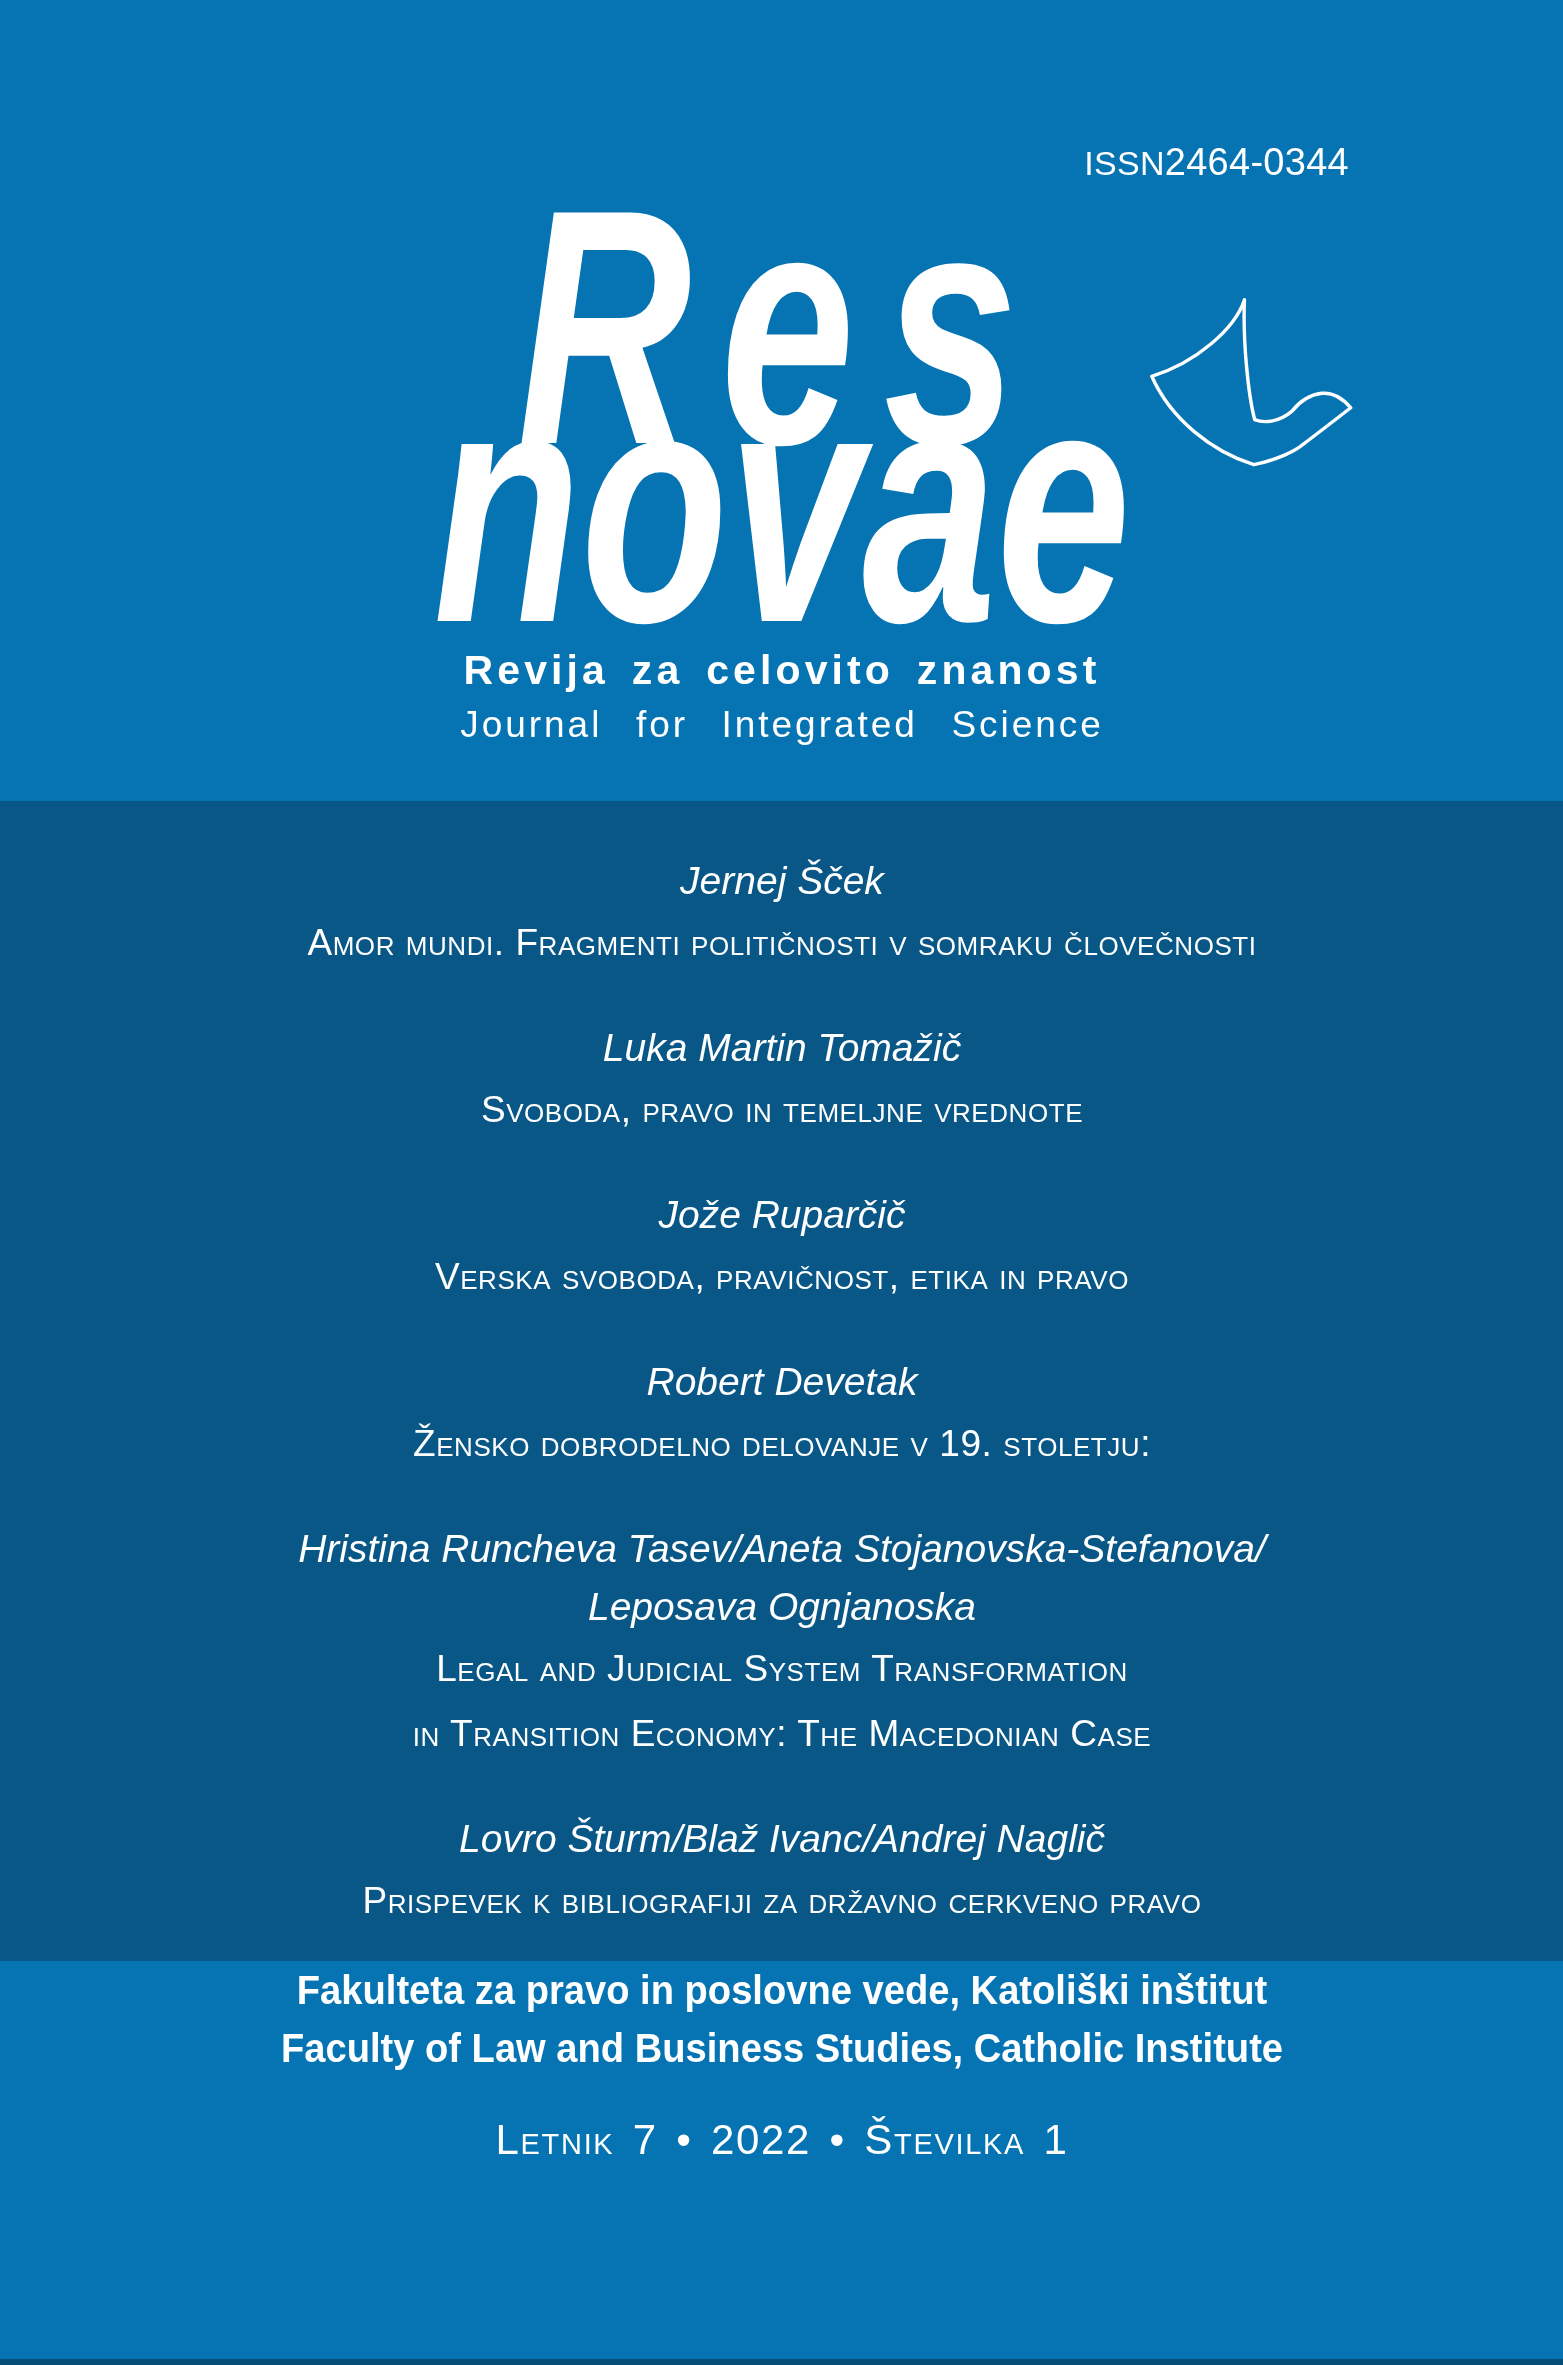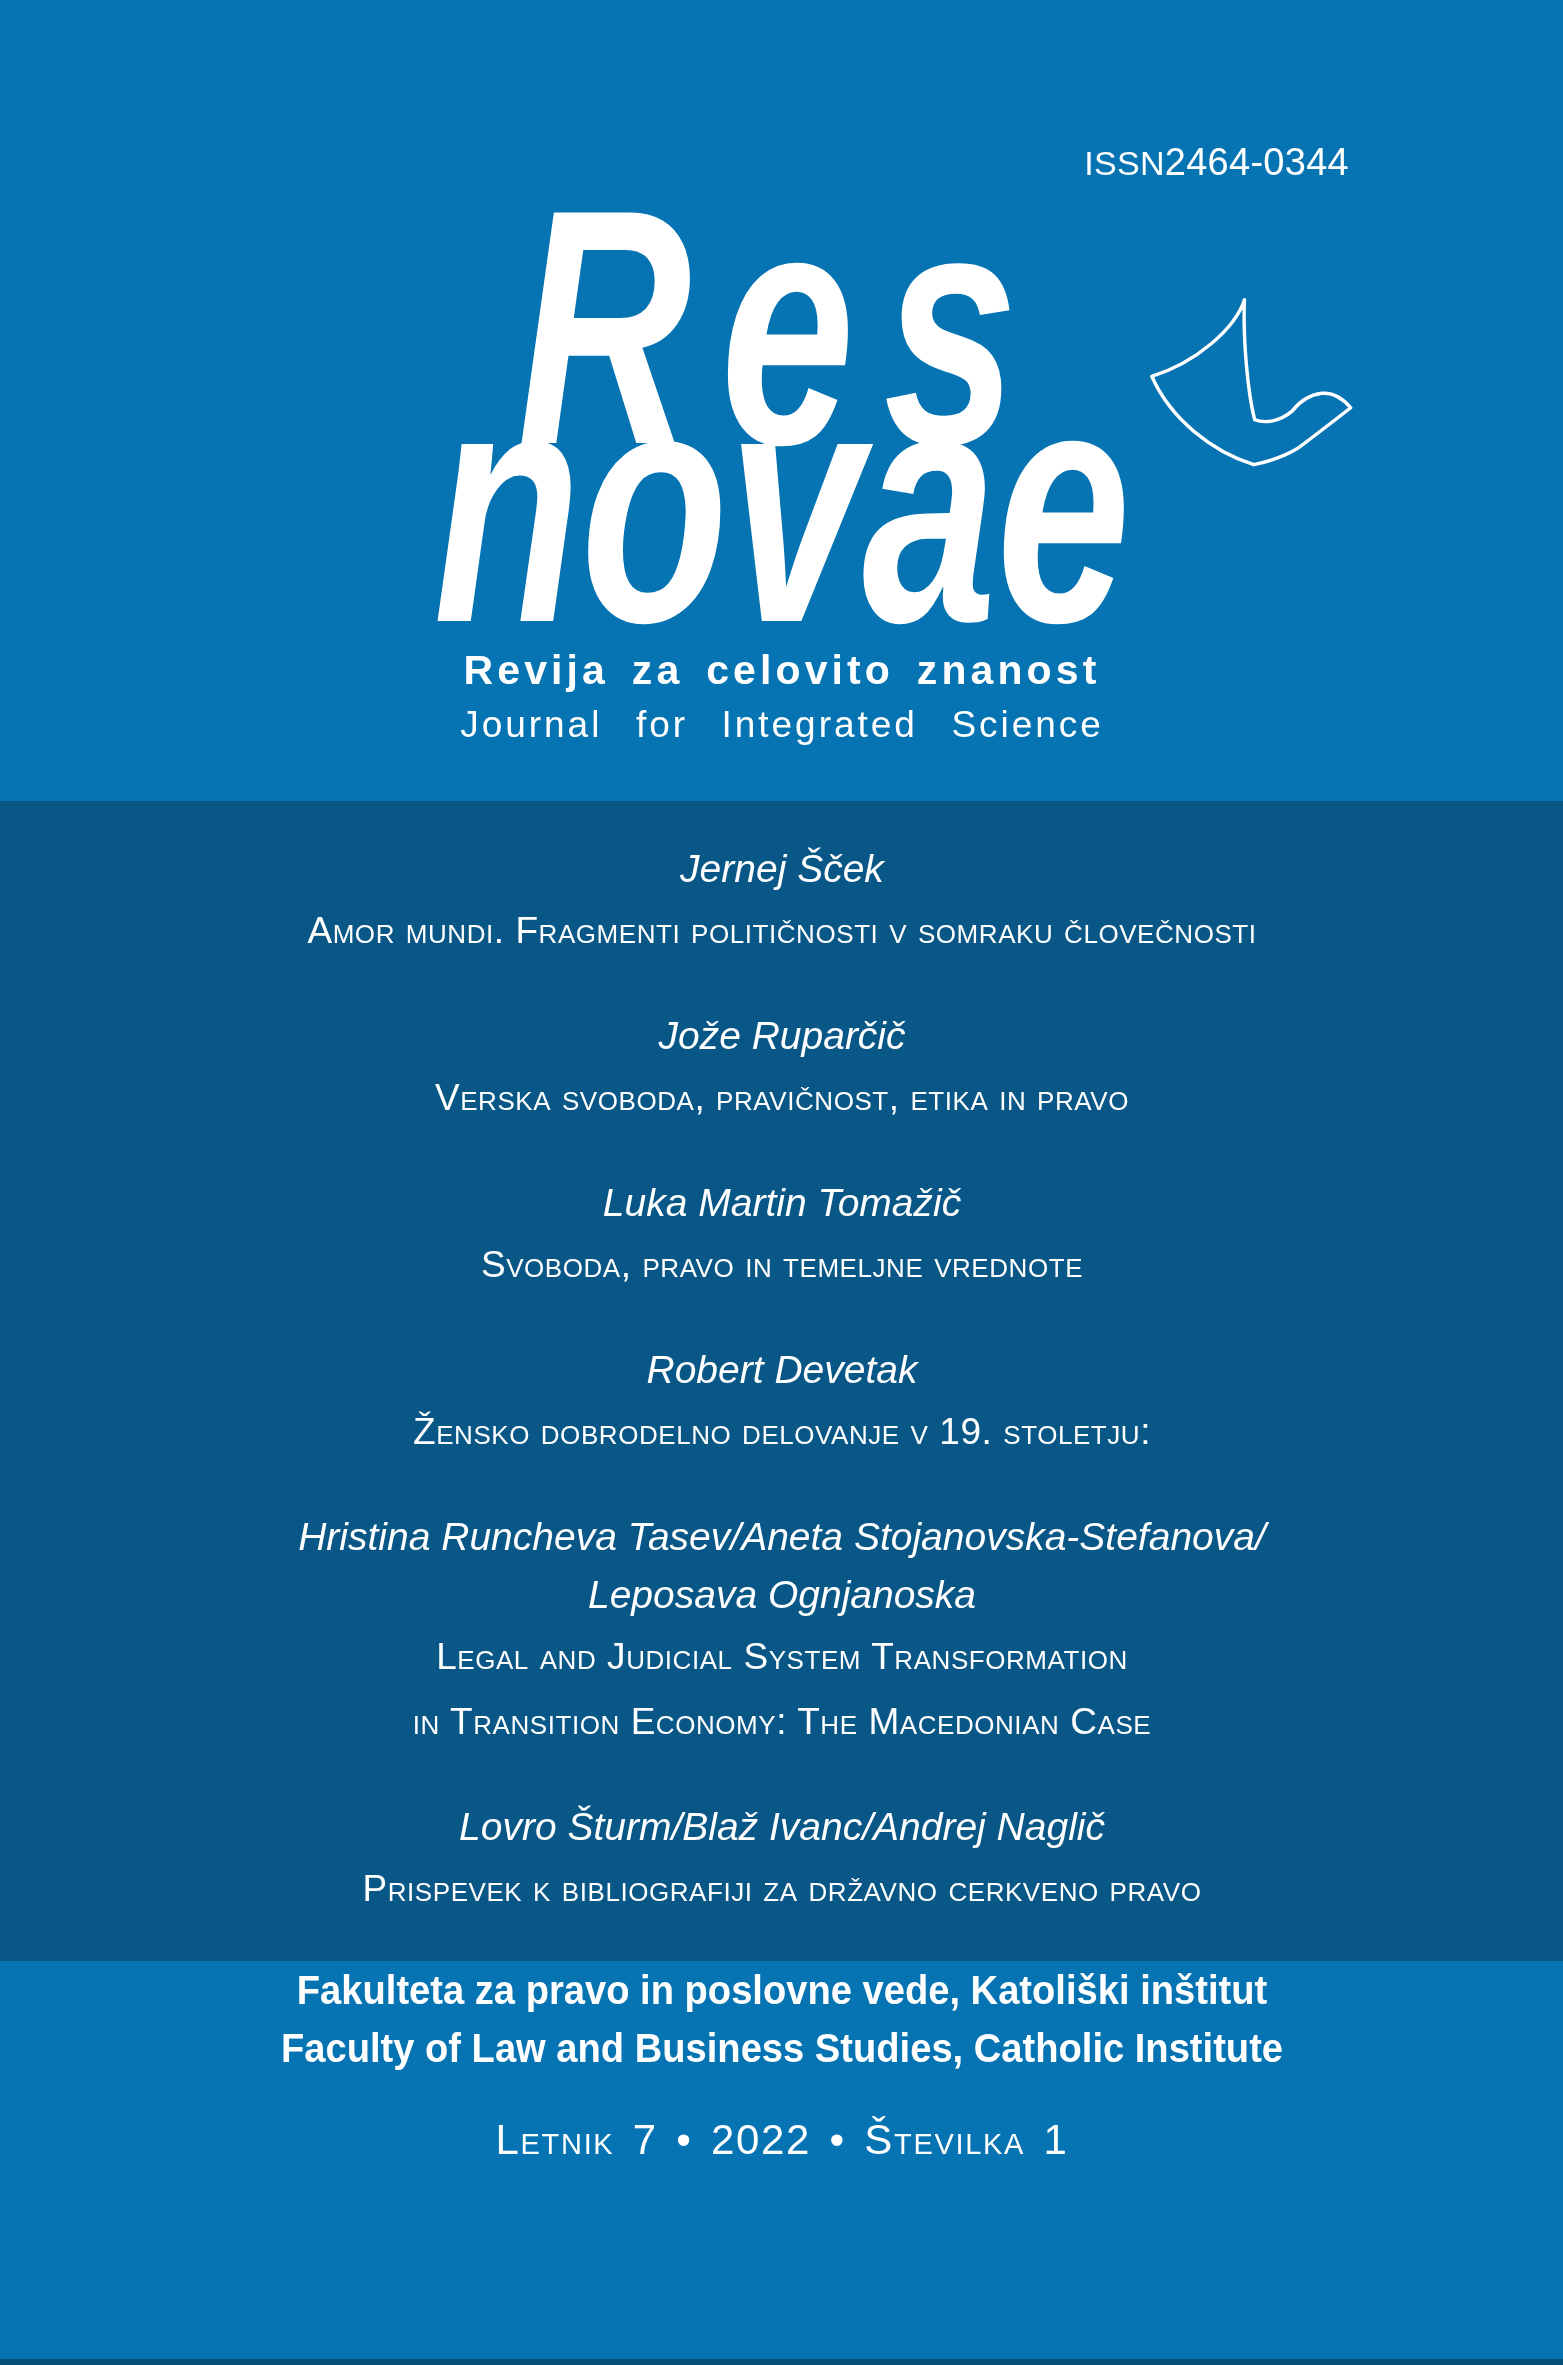--- a/index.html
+++ b/index.html
@@ -82,21 +82,21 @@
     height: 205px;
   }
 
   
   .articles-section {
     position: absolute;
     top: 801px; left: 0; right: 0;
     height: 1205px;
     background: #095787;
     box-sizing: border-box;
-    padding-top: 39px;
+    padding-top: 51px;
     text-align: center;
   }
   .article-group { margin-bottom: 44px; }
   .author-line {
     font-style: italic;
     font-size: 39px;
     line-height: 58px;
     white-space: nowrap;
   }
   .title-sc-line {
@@ -172,27 +172,27 @@
   </div>
 
   <div class="articles-section">
 
     <div class="article-group">
       <div class="author-line">Jernej Šček</div>
       <div class="title-sc-line">Amor mundi. Fragmenti političnosti v somraku človečnosti</div>
     </div>
 
     <div class="article-group">
+      <div class="author-line">Luka Martin Tomažič</div>
+      <div class="title-sc-line">Svoboda, pravo in temeljne vrednote</div>
+    </div>
+
+    <div class="article-group">
       <div class="author-line">Jože Ruparčič</div>
       <div class="title-sc-line">Verska svoboda, pravičnost, etika in pravo</div>
-    </div>
-
-    <div class="article-group">
-      <div class="author-line">Luka Martin Tomažič</div>
-      <div class="title-sc-line">Svoboda, pravo in temeljne vrednote</div>
     </div>
 
     <div class="article-group">
       <div class="author-line">Robert Devetak</div>
       <div class="title-sc-line">Žensko dobrodelno delovanje v 19. stoletju:</div>
     </div>
 
     <div class="article-group">
       <div class="author-line">Hristina Runcheva Tasev/Aneta Stojanovska-Stefanova/</div>
       <div class="author-line">Leposava Ognjanoska</div>

